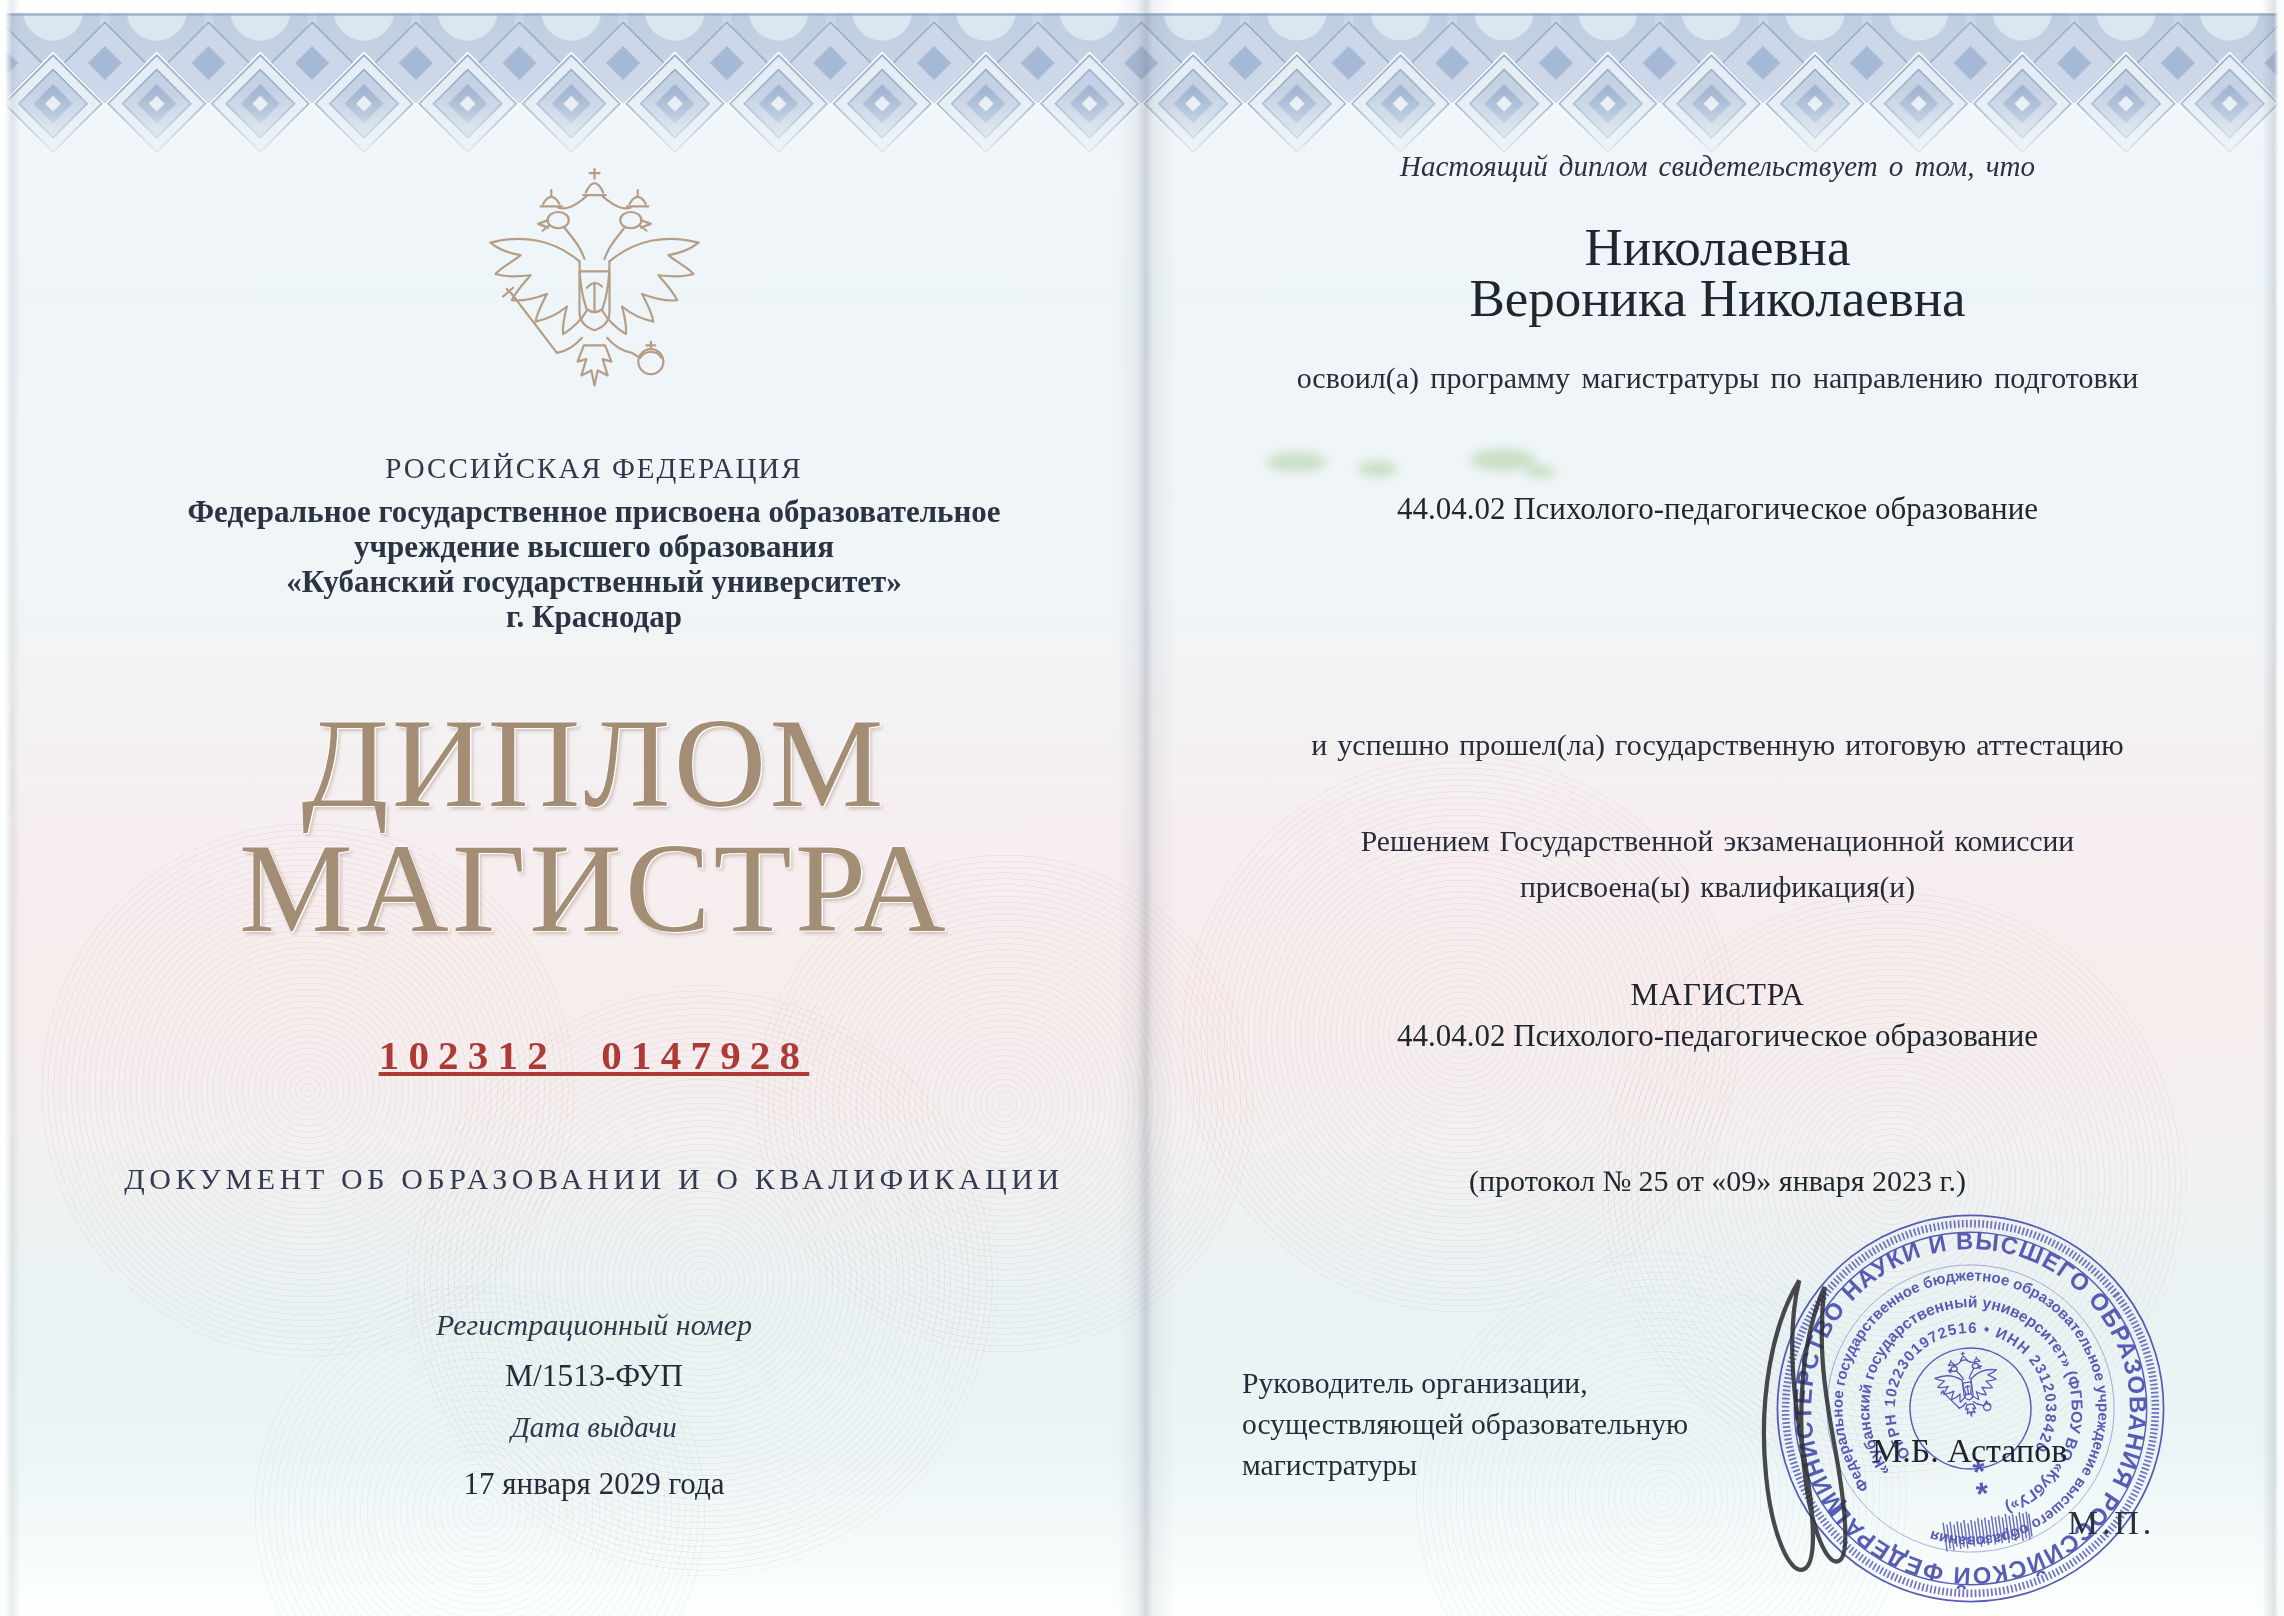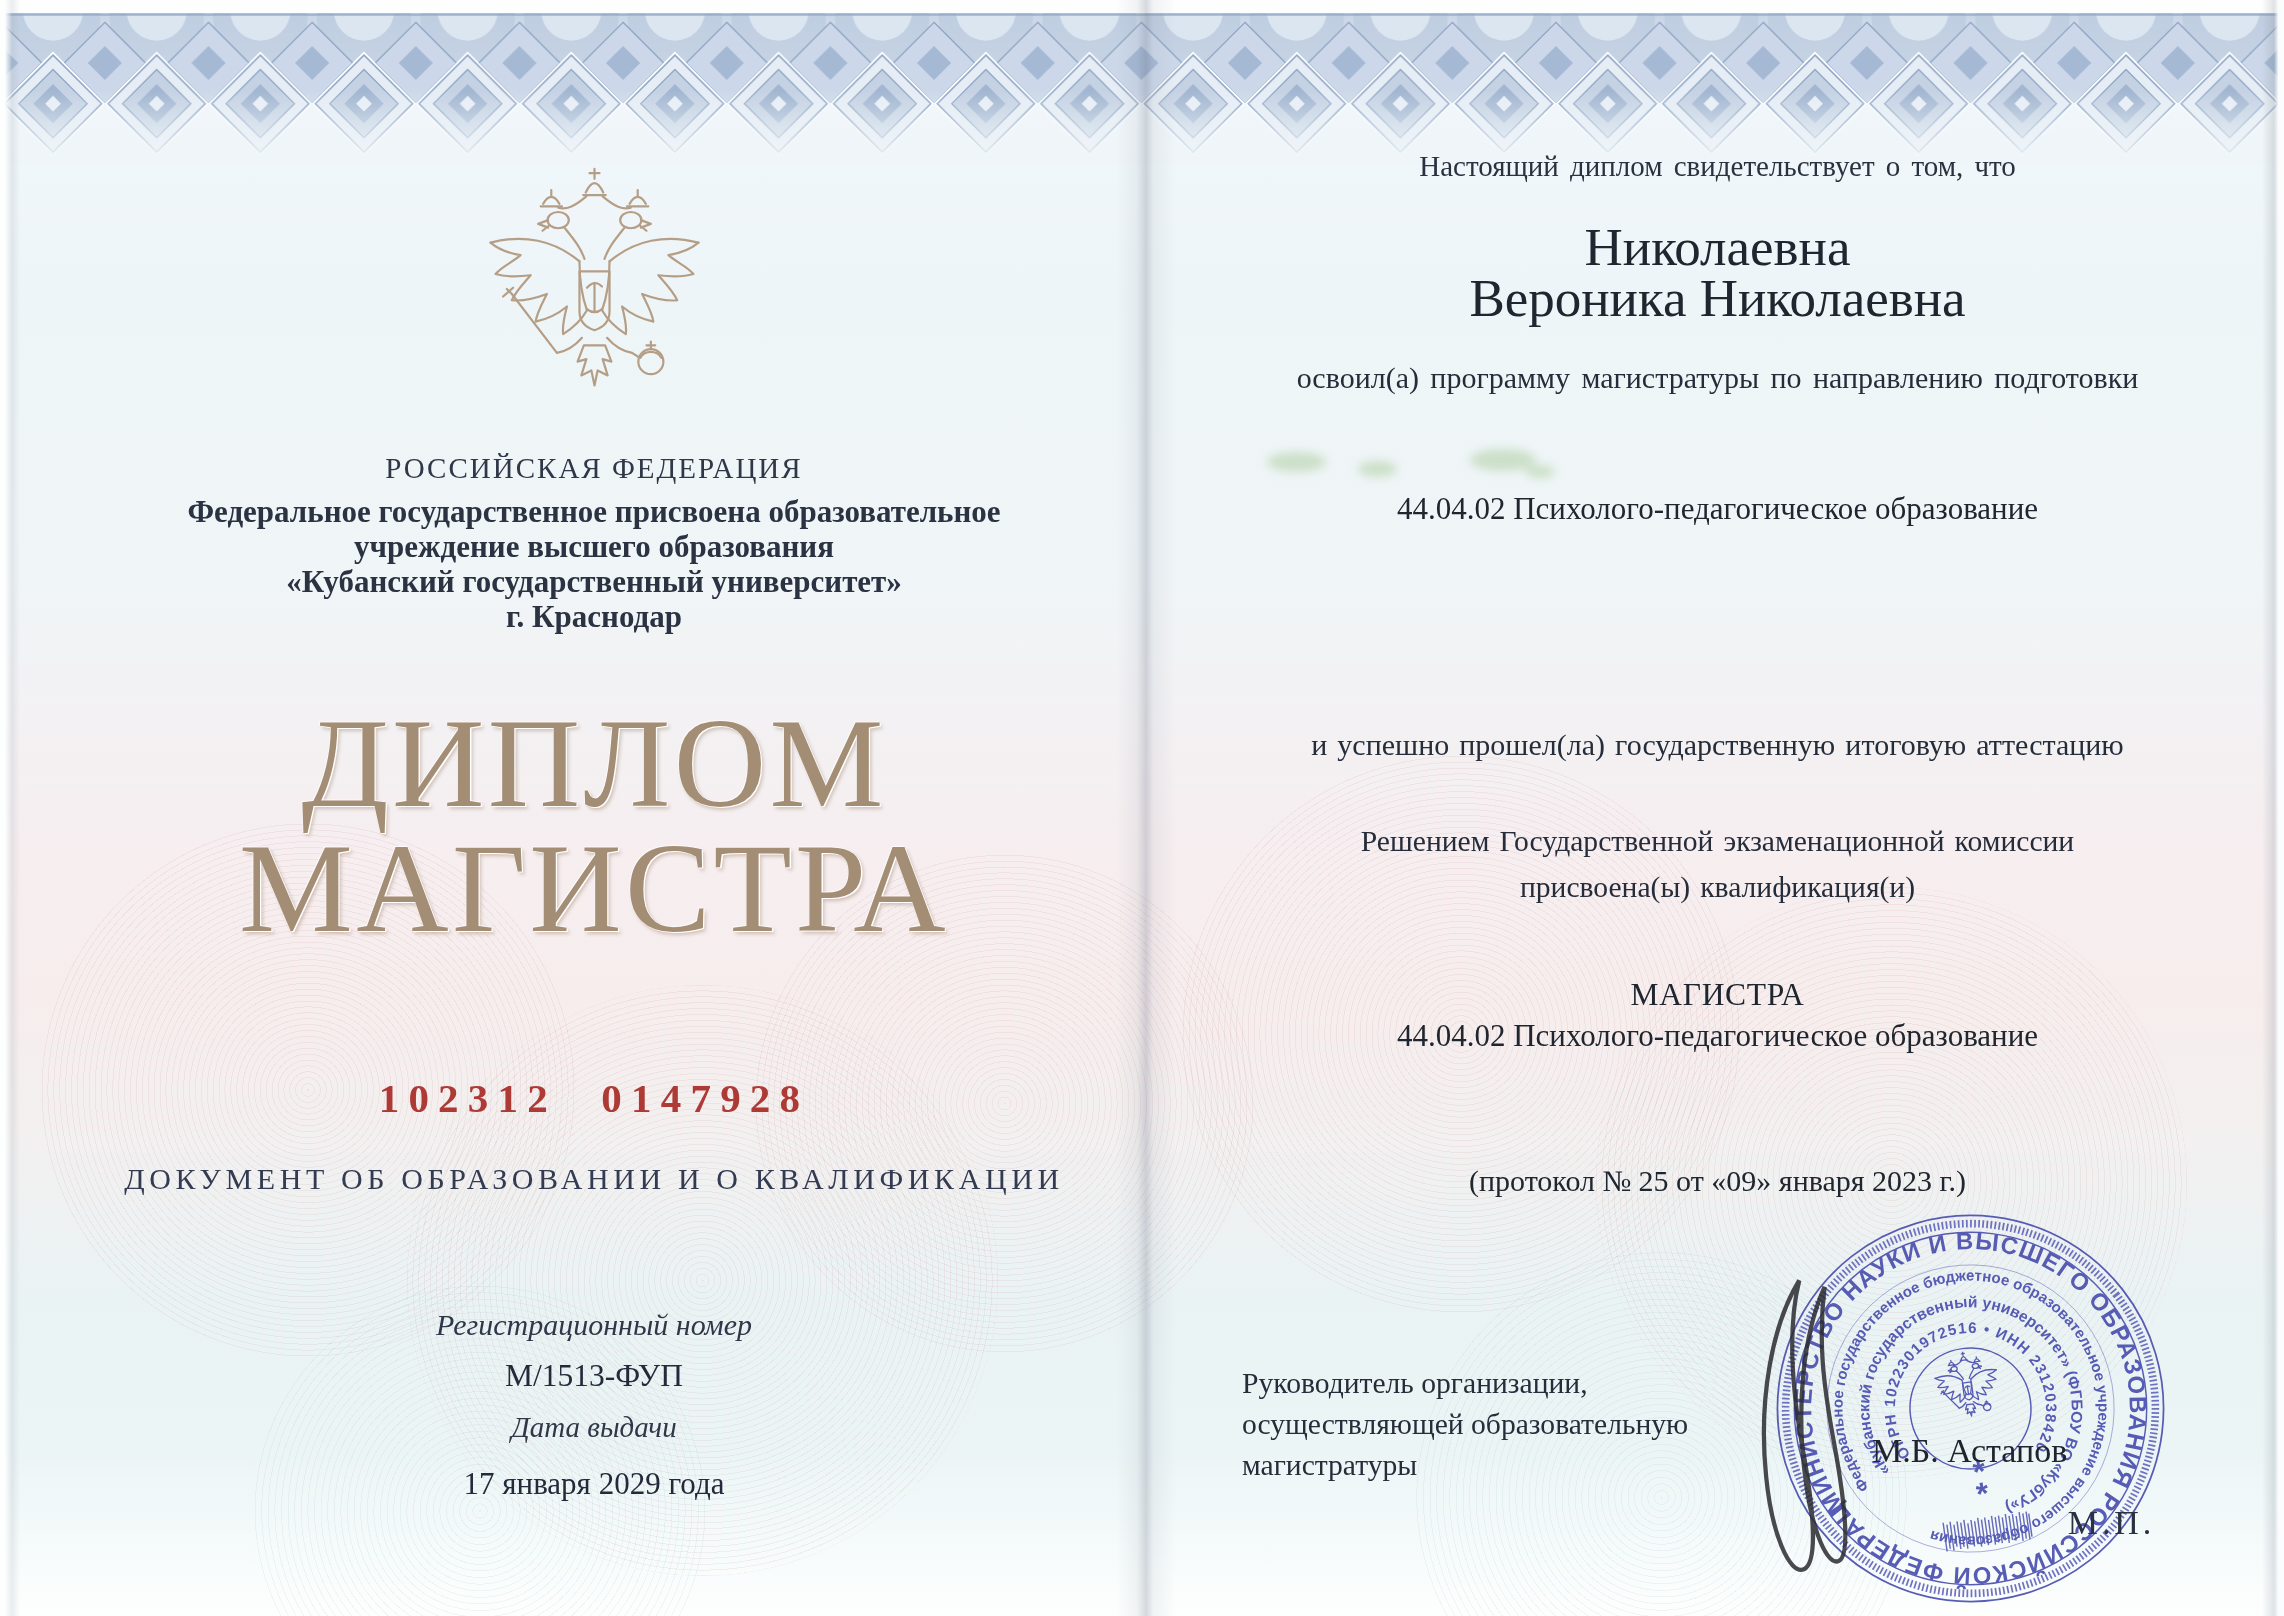--- a/index.html
+++ b/index.html
@@ -35,27 +35,27 @@
     background:linear-gradient(90deg,#fdfefe 25%,rgba(150,160,172,0.18) 60%,rgba(150,160,172,0) 100%);}
   
   .t{position:absolute;color:#2c3444;}
   .left-col{left:62px;width:1064px;}
   .right-col{left:1189px;width:1057px;}
   .country{top:452px;font-size:29px;letter-spacing:2px;color:#2f3748;}
   .institution{top:494px;font-size:31px;line-height:35px;font-weight:700;color:#2b3343;}
   .doc-title{top:701px;font-size:128px;line-height:125px;letter-spacing:3.3px;font-weight:400;
     color:#a38d75;
     text-shadow:1.3px 1.3px 0 #ffffff,-0.7px -0.7px 0 rgba(255,255,255,.75),2.6px 3.3px 3.9px rgba(150,123,92,.40);}
-  .serial{top:1074px;font-size:41px;letter-spacing:9.2px;word-spacing:25px;font-weight:600;color:#ad3a35;}
+  .serial{top:1031px;font-size:41px;letter-spacing:9.2px;word-spacing:25px;font-weight:600;color:#ad3a35;text-decoration:underline;}
   .dockind{top:1162px;font-size:30px;letter-spacing:4.6px;color:#333b52;}
   .reglabel{top:1308px;font-size:30px;font-style:italic;color:#2f3748;}
   .regnum{top:1358px;font-size:31.5px;font-weight:500;color:#232a3a;}
   .datelabel{top:1411px;font-size:29px;font-style:italic;color:#2f3748;}
   .dateval{top:1466px;font-size:31px;color:#232a3a;}
-  .intro{top:150px;font-size:29px;word-spacing:3.9px;color:#2a3240;}
+  .intro{top:150px;font-size:29px;word-spacing:3.9px;color:#2a3240;font-style:italic;}
   .holder{top:222px;font-size:53px;line-height:51px;font-weight:500;color:#20262f;}
   .program{top:361px;font-size:30px;word-spacing:3.9px;color:#262d3a;}
   .spec1{top:491px;font-size:31px;color:#20262f;}
   .attest{top:728px;font-size:30px;word-spacing:2.6px;color:#262d3a;}
   .commission{top:818px;font-size:29.6px;line-height:46px;word-spacing:2.6px;color:#262d3a;}
   .qual{top:977px;font-size:31.5px;letter-spacing:0.7px;color:#20262f;}
   .spec2{top:1018px;font-size:31px;color:#20262f;}
   .protocol{top:1164px;font-size:30px;color:#20262f;}
   .headblock{left:1242px;top:1363px;width:644px;font-size:29.6px;line-height:41px;text-align:left;color:#262d3a;}
   .signame{left:1872px;top:1432px;width:355px;font-size:34px;color:#20242e;text-align:left;z-index:6;}

